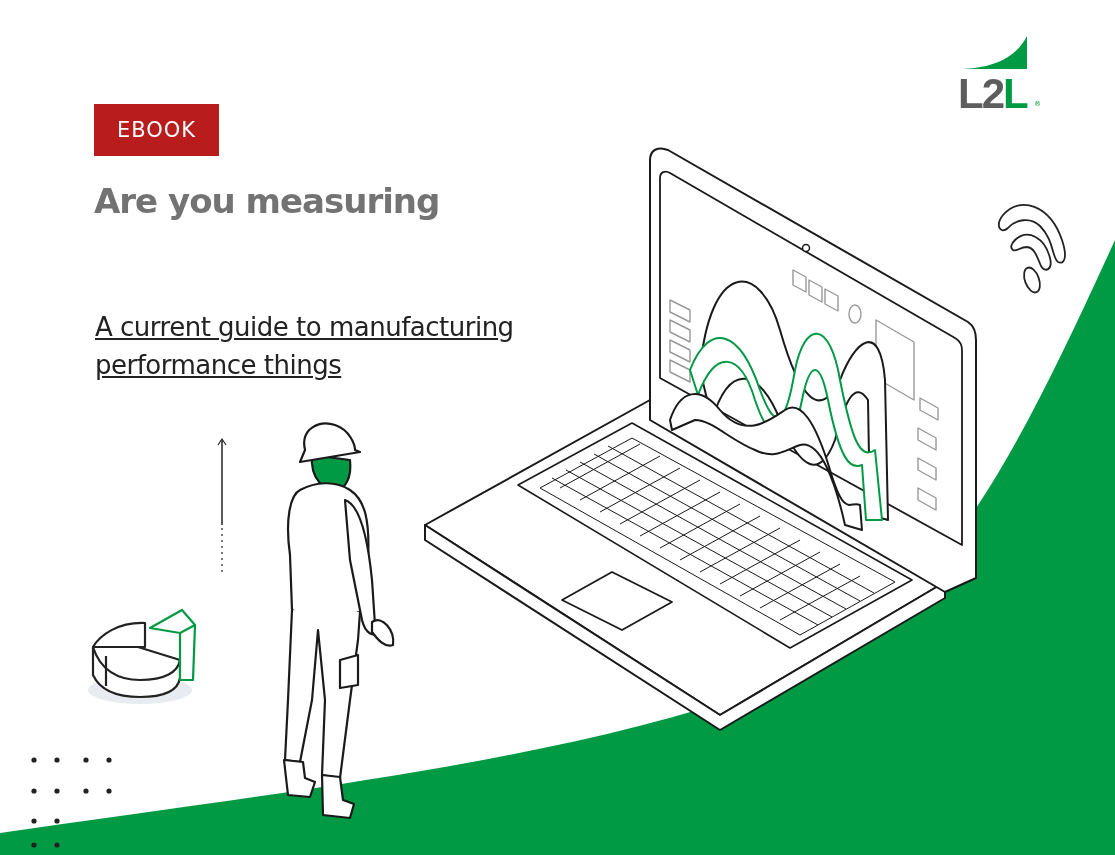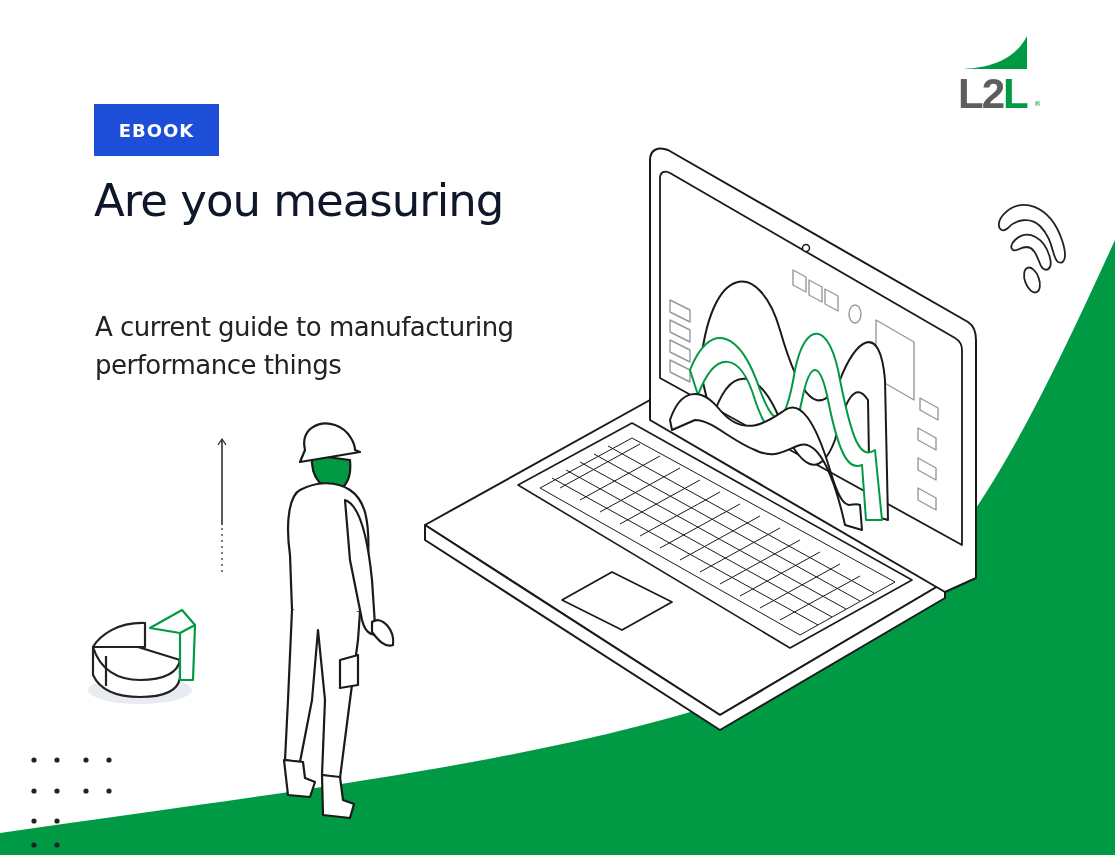--- a/index.html
+++ b/index.html
@@ -1,20 +1,20 @@
 <!DOCTYPE html>
 <html><head>
 <meta charset="utf-8">
 <style>
   html, body { margin:0; padding:0; }
   body { width:1115px; height:855px; position:relative; overflow:hidden; background:#ffffff; font-family:"DejaVu Sans", sans-serif; }
   .bg-svg { position:absolute; left:0; top:0; }
-  .badge { position:absolute; left:94px; top:104px; width:125px; height:52px; background:#1d4ed8; color:#fff; font-weight:bold; font-size:18px; letter-spacing:1px; display:flex; align-items:center; justify-content:center; }
-  .title { position:absolute; left:94px; top:172px; width:480px; margin:0; font-size:45px; line-height:58px; font-weight:normal; color:#0f172a; letter-spacing:-1px; }
-  .subtitle { position:absolute; left:95px; top:308px; width:480px; margin:0; font-size:26px; line-height:38px; color:#222; letter-spacing:-0.5px; }
+  .badge { position:absolute; left:94px; top:104px; width:125px; height:52px; background:#b91c1c; color:#fff; font-weight:normal; font-size:21px; letter-spacing:1px; display:flex; align-items:center; justify-content:center; }
+  .title { position:absolute; left:94px; top:172px; width:480px; margin:0; font-size:34px; line-height:58px; font-weight:bold; color:#737373; letter-spacing:-1px; }
+  .subtitle { position:absolute; left:95px; top:308px; width:480px; margin:0; font-size:26px; line-height:38px; color:#222; letter-spacing:-0.5px;text-decoration:underline; }
   .logo { position:absolute; left:955px; top:34px; width:90px; height:80px; }
   .logo-text { position:absolute; left:958px; top:70px; font-family:"Liberation Sans", sans-serif; font-weight:bold; font-size:42px; letter-spacing:-2px; color:#5d5d5d; }
   .logo-text .l2 { color:#009a44; }
   .logo-reg { position:absolute; left:1034px; top:100px; font-size:7px; color:#009a44; }
 </style>
 </head>
 <body>
 
 <svg class="bg-svg" width="1115" height="855" viewBox="0 0 1115 855">
 

